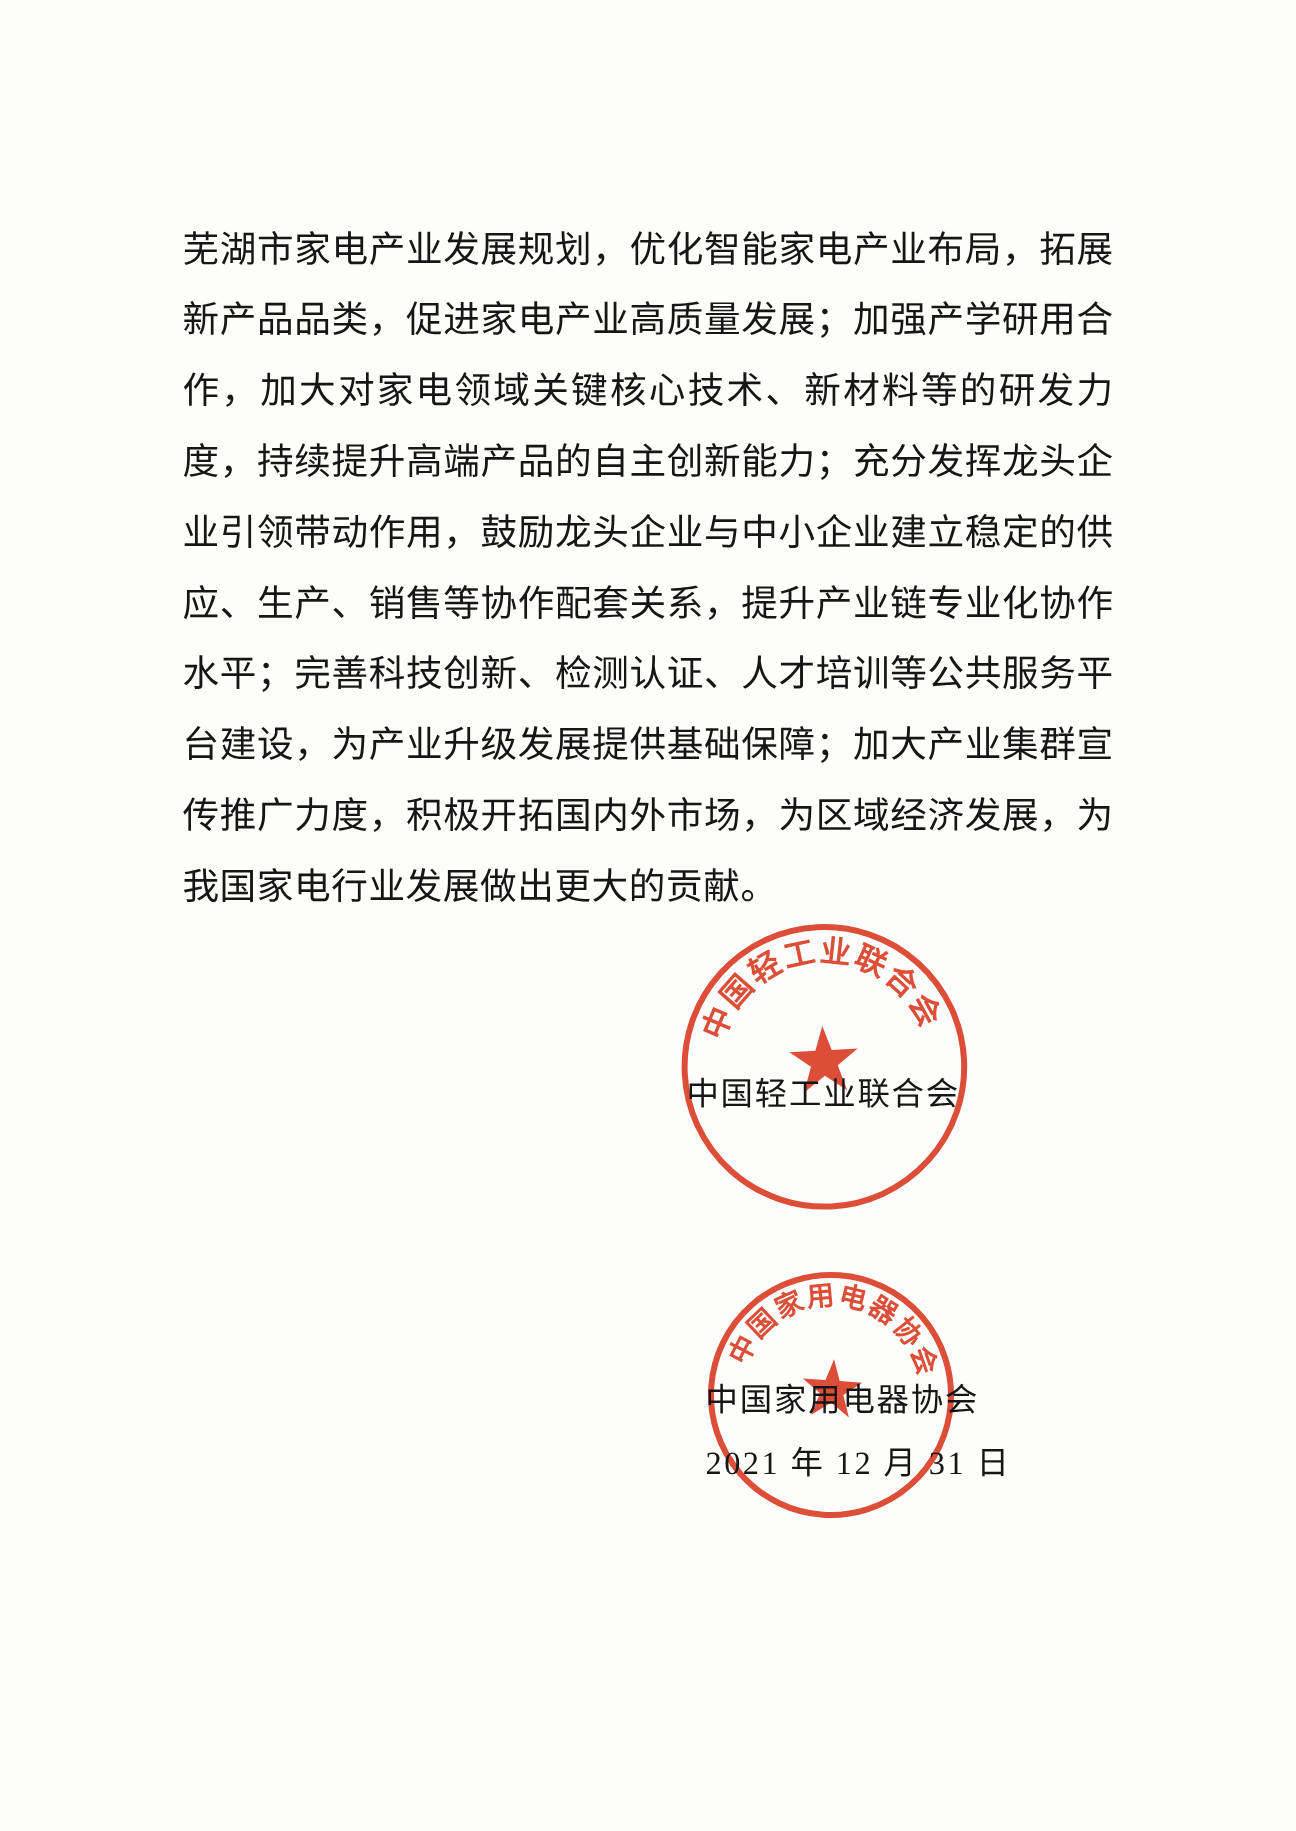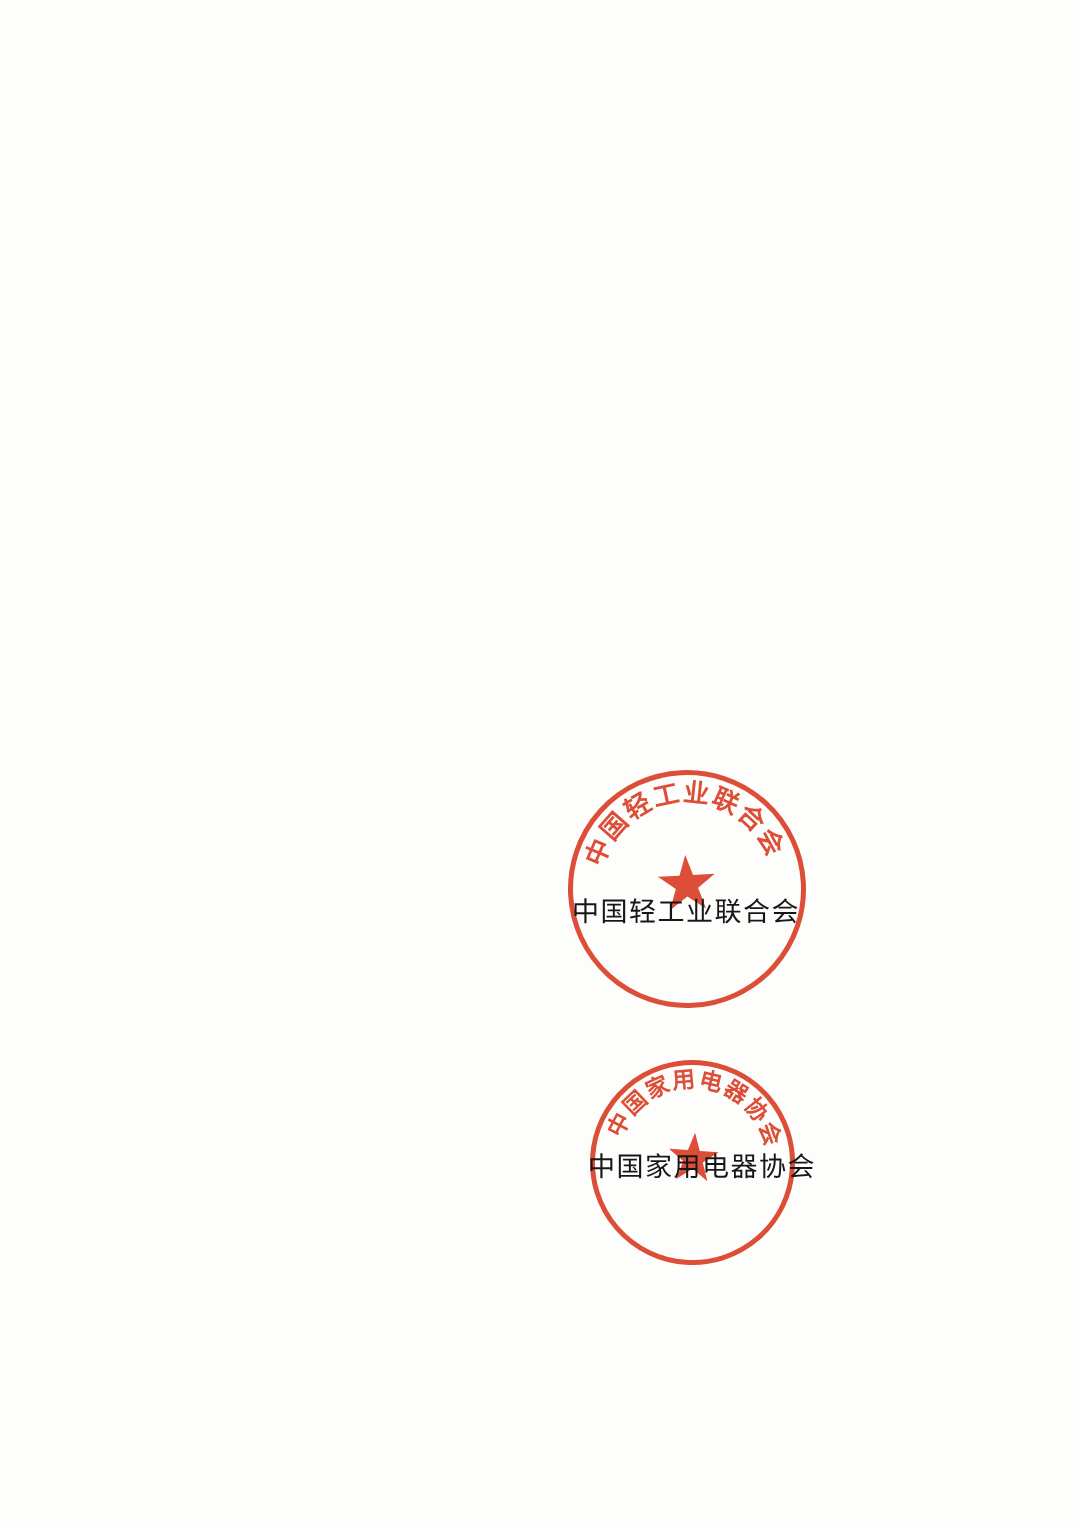--- a/index.html
+++ b/index.html
@@ -133,20 +133,21 @@
     left: 68px;
     top: 437px;
     letter-spacing: 2px;
   }
 </style>
 </head>
 <body>
 
 <div class="page">
 
+  <p class="body-text">芜湖市家电产业发展规划，优化智能家电产业布局，拓展新产品品类，促进家电产业高质量发展；加强产学研用合作，加大对家电领域关键核心技术、新材料等的研发力度，持续提升高端产品的自主创新能力；充分发挥龙头企业引领带动作用，鼓励龙头企业与中小企业建立稳定的供应、生产、销售等协作配套关系，提升产业链专业化协作水平；完善科技创新、检测认证、人才培训等公共服务平台建设，为产业升级发展提供基础保障；加大产业集群宣传推广力度，积极开拓国内外市场，为区域经济发展，为我国家电行业发展做出更大的贡献。</p>
 
   <div class="signature-block">
 
     <div class="seal seal-1">
       <svg class="seal-arc" viewBox="0 0 238 238">
         <defs>
           <path id="arc1" d="M 28,119 A 91,91 0 0 1 210,119"></path>
         </defs>
         <text font-size="27">
           <textPath href="#arc1" startOffset="50%" text-anchor="middle">中国轻工业联合会</textPath>
@@ -173,15 +174,16 @@
       </svg>
       <svg class="seal-star" viewBox="0 0 100 100">
         <polygon fill="#d8361c" points="50,3 61,36 96,36 68,57 79,91 50,70 21,91 32,57 4,36 39,36"></polygon>
       </svg>
     </div>
 
     <div class="sig-line sig-org-1">中国轻工业联合会</div>
 
     <div class="sig-line sig-org-2">中国家用电器协会</div>
 
+    <div class="sig-line sig-date">2021 年 12 月 31 日</div>
 
   </div>
 </div>
 
 </body></html>

